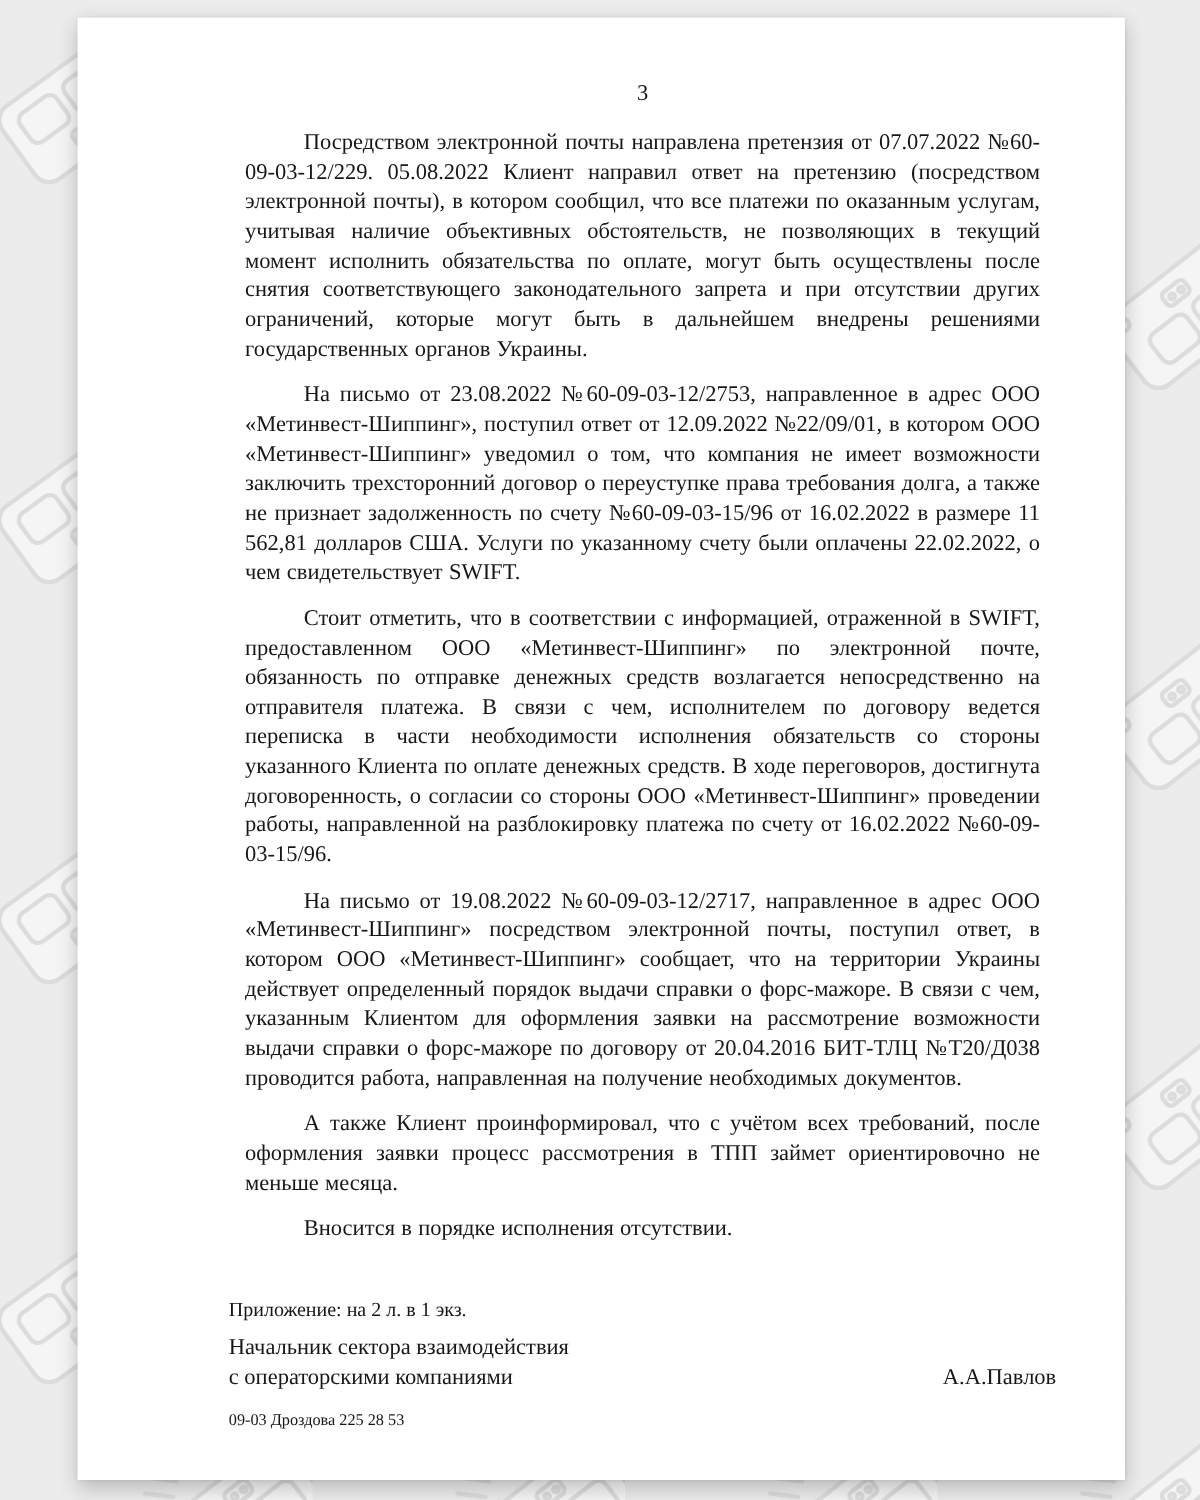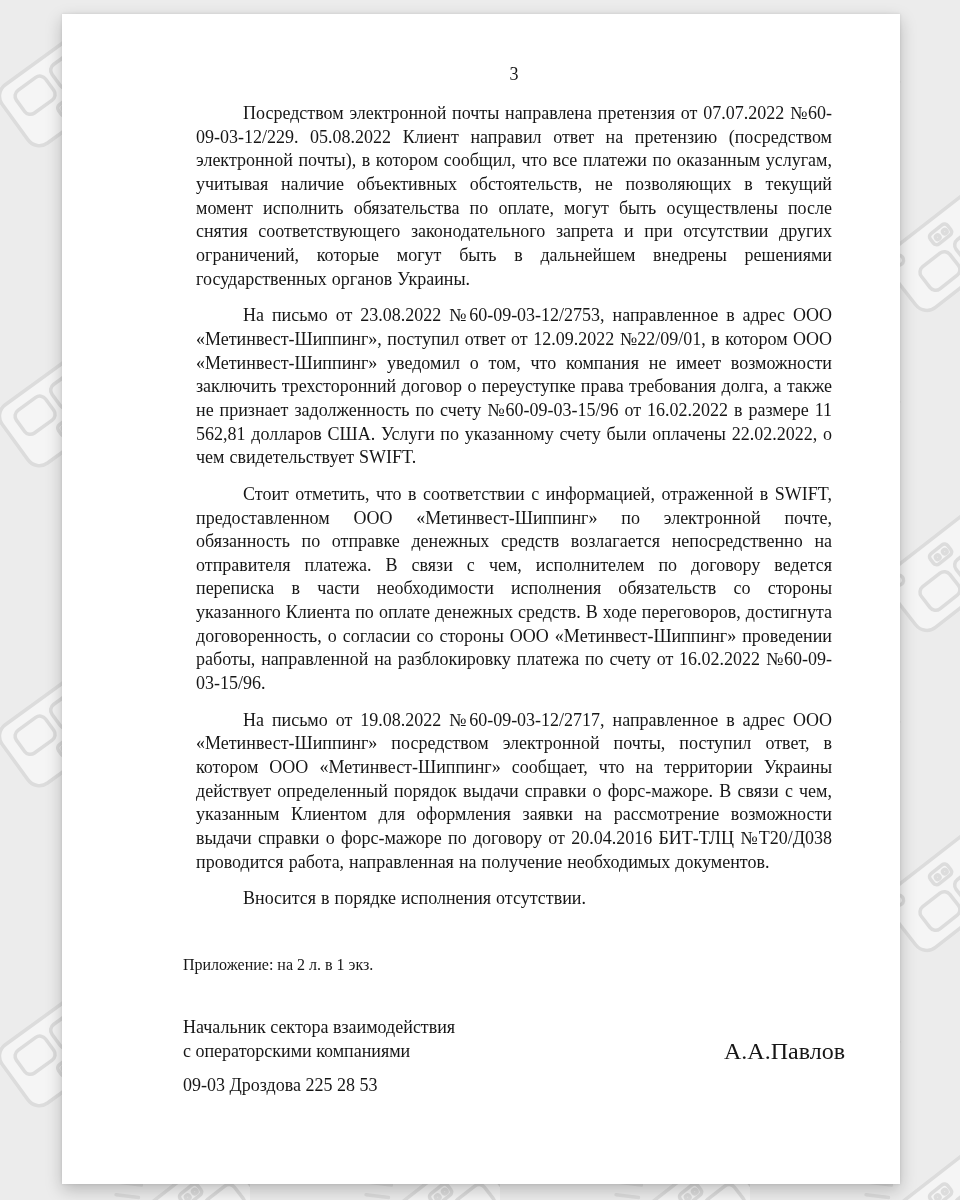--- a/index.html
+++ b/index.html
@@ -51,35 +51,35 @@
   }
   .attachment {
     margin: 42px 0 0 0;
     font-size: 16px;
     line-height: 23.65px;
   }
   .sigrow {
     display: flex;
     justify-content: space-between;
     align-items: flex-end;
-    margin-top: 38px;
+    margin-top: 4px;
   }
   .sigpos {
     font-size: 18px;
     line-height: 24px;
   }
   .signame {
-    font-size: 24px;
+    font-size: 18px;
     line-height: 24px;
     white-space: nowrap;
     text-align: right;
   }
   .footer {
     margin-top: 14px;
-    font-size: 18px;
+    font-size: 13px;
     line-height: 17px;
   }
 </style>
 </head>
 <body>
 
 <div class="backdrop">
 
   <svg class="bg-svg" xmlns="http://www.w3.org/2000/svg" width="960" height="1200" viewBox="0 0 960 1200" aria-hidden="true">
     <defs>
@@ -108,20 +108,21 @@
   </svg>
 
   <div class="sheet">
 
     <div class="pagenum">3</div>
 
     <p class="para">Посредством электронной почты направлена претензия от 07.07.2022 №60-09-03-12/229. 05.08.2022 Клиент направил ответ на претензию (посредством электронной почты), в котором сообщил, что все платежи по оказанным услугам, учитывая наличие объективных обстоятельств, не позволяющих в текущий момент исполнить обязательства по оплате, могут быть осуществлены после снятия соответствующего законодательного запрета и при отсутствии других ограничений, которые могут быть в дальнейшем внедрены решениями государственных органов Украины.</p>
     <p class="para">На письмо от 23.08.2022 №60-09-03-12/2753, направленное в адрес ООО «Метинвест-Шиппинг», поступил ответ от 12.09.2022 №22/09/01, в котором ООО «Метинвест-Шиппинг» уведомил о том, что компания не имеет возможности заключить трехсторонний договор о переуступке права требования долга, а также не признает задолженность по счету №60-09-03-15/96 от 16.02.2022 в размере 11 562,81 долларов США. Услуги по указанному счету были оплачены 22.02.2022, о чем свидетельствует SWIFT.</p>
     <p class="para">Стоит отметить, что в соответствии с информацией, отраженной в SWIFT, предоставленном ООО «Метинвест-Шиппинг» по электронной почте, обязанность по отправке денежных средств возлагается непосредственно на отправителя платежа. В связи с чем, исполнителем по договору ведется переписка в части необходимости исполнения обязательств со стороны указанного Клиента по оплате денежных средств. В ходе переговоров, достигнута договоренность, о согласии со стороны ООО «Метинвест-Шиппинг» проведении работы, направленной на разблокировку платежа по счету от 16.02.2022 №60-09-03-15/96.</p>
     <p class="para">На письмо от 19.08.2022 №60-09-03-12/2717, направленное в адрес ООО «Метинвест-Шиппинг» посредством электронной почты, поступил ответ, в котором ООО «Метинвест-Шиппинг» сообщает, что на территории Украины действует определенный порядок выдачи справки о форс-мажоре. В связи с чем, указанным Клиентом для оформления заявки на рассмотрение возможности выдачи справки о форс-мажоре по договору от 20.04.2016 БИТ-ТЛЦ №Т20/Д038 проводится работа, направленная на получение необходимых документов.</p>
+    <p class="para">А также Клиент проинформировал, что с учётом всех требований, после оформления заявки процесс рассмотрения в ТПП займет ориентировочно не меньше месяца.</p>
     <p class="para">Вносится в порядке исполнения отсутствии.</p>
 
     <p class="attachment">Приложение: на 2 л. в 1 экз.</p>
 
     <div class="sigrow">
       <div class="sigpos">
         <div>Начальник сектора взаимодействия</div>
         <div>с операторскими компаниями</div>
       </div>
       <div class="signame">А.А.Павлов</div>

